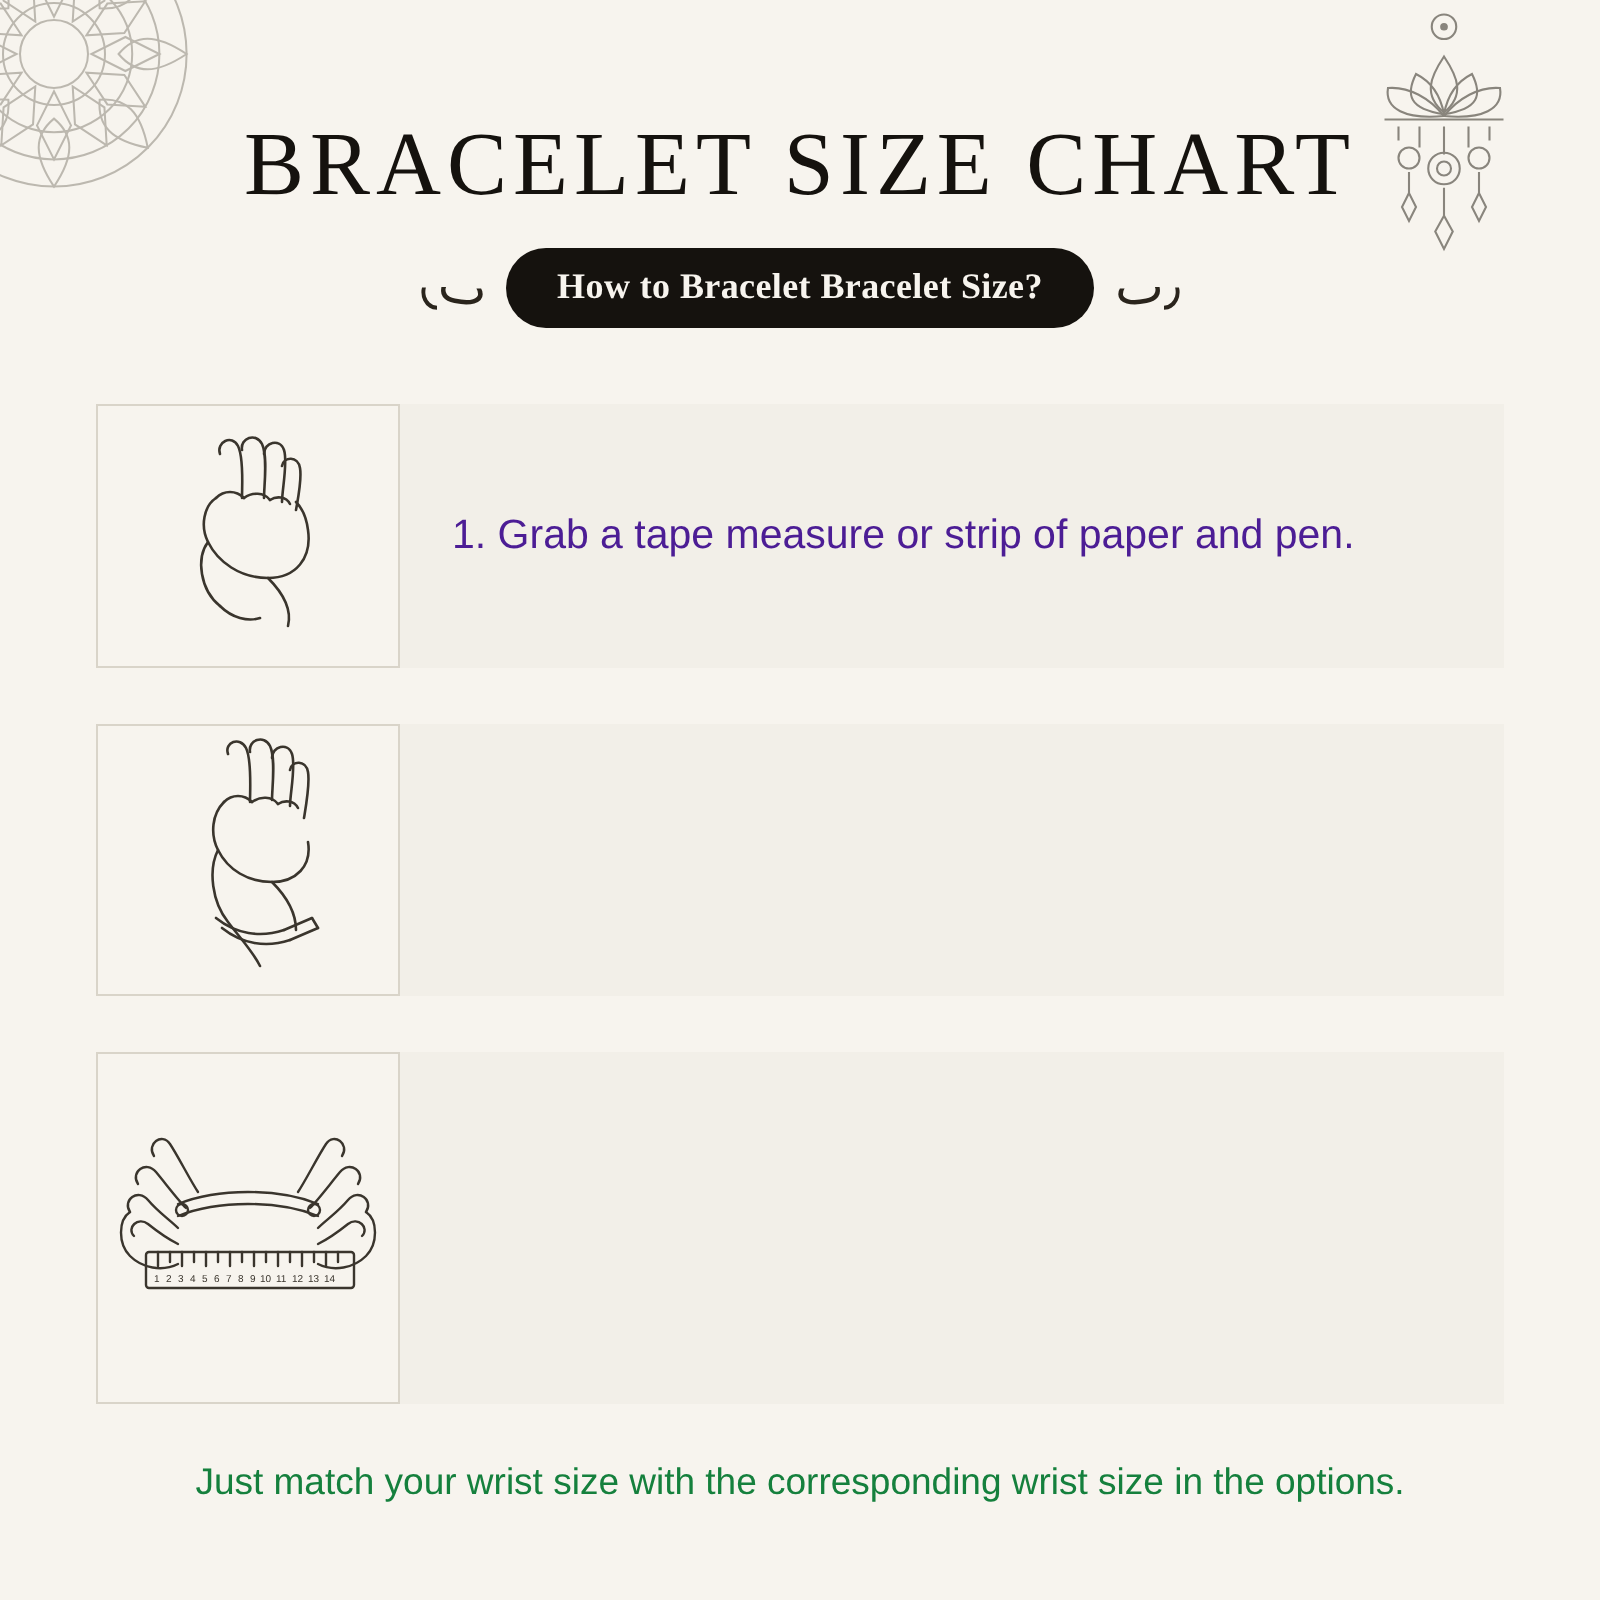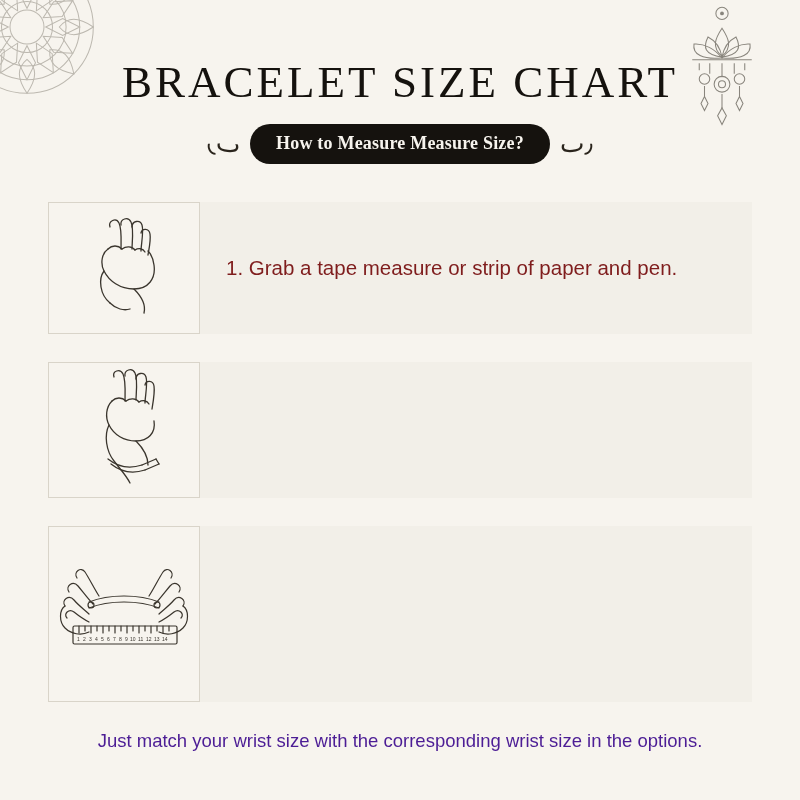--- a/index.html
+++ b/index.html
@@ -93,28 +93,28 @@
     align-items: center;
     justify-content: center;
   }
   .step-text {
     flex: 1;
     display: flex;
     align-items: center;
     padding: 6px 26px 6px 26px;
     font-size: 20.5px;
     line-height: 1.62;
-    color: #7f1d1d;
+    color: #4c1d95;
   }
   .step-3 { min-height: 176px; }
 
   .footer {
     text-align: center;
     font-size: 18.5px;
-    color: #4c1d95;
+    color: #15803d;
     margin-top: 6px;
   }
 </style>
 </head>
 <body>
 
 <svg class="mandala-corner" viewBox="0 0 200 200">
   <g fill="none" stroke="#8d887d" stroke-width="1.2">
     <circle cx="100" cy="100" r="20"></circle>
     <circle cx="100" cy="100" r="30"></circle>
@@ -167,21 +167,21 @@
     <path d="M40 108 l-4 8 l4 8 l4 -8 Z"></path>
     <path d="M80 108 l-4 8 l4 8 l4 -8 Z"></path>
     <path d="M60 121 l-5 9 l5 10 l5 -10 Z"></path>
   </g>
 </svg>
 
 <h1 class="title">BRACELET SIZE CHART</h1>
 
 <div class="subtitle-row">
   <span class="swirl left">٫ٮ</span>
-  <div class="subtitle-pill">How to Measure Measure Size?</div>
+  <div class="subtitle-pill">How to Bracelet Bracelet Size?</div>
   <span class="swirl right">٫ٮ</span>
 </div>
 
 <div class="steps">
 
   <div class="step">
     <div class="step-figure">
       <svg width="120" height="118" viewBox="0 0 120 118">
         <g fill="none" stroke="#3a352d" stroke-width="1.3" stroke-linecap="round" stroke-linejoin="round">
           <path d="M46 18 C44 12 52 8 55 14 C58 20 57 34 57 40"></path>

